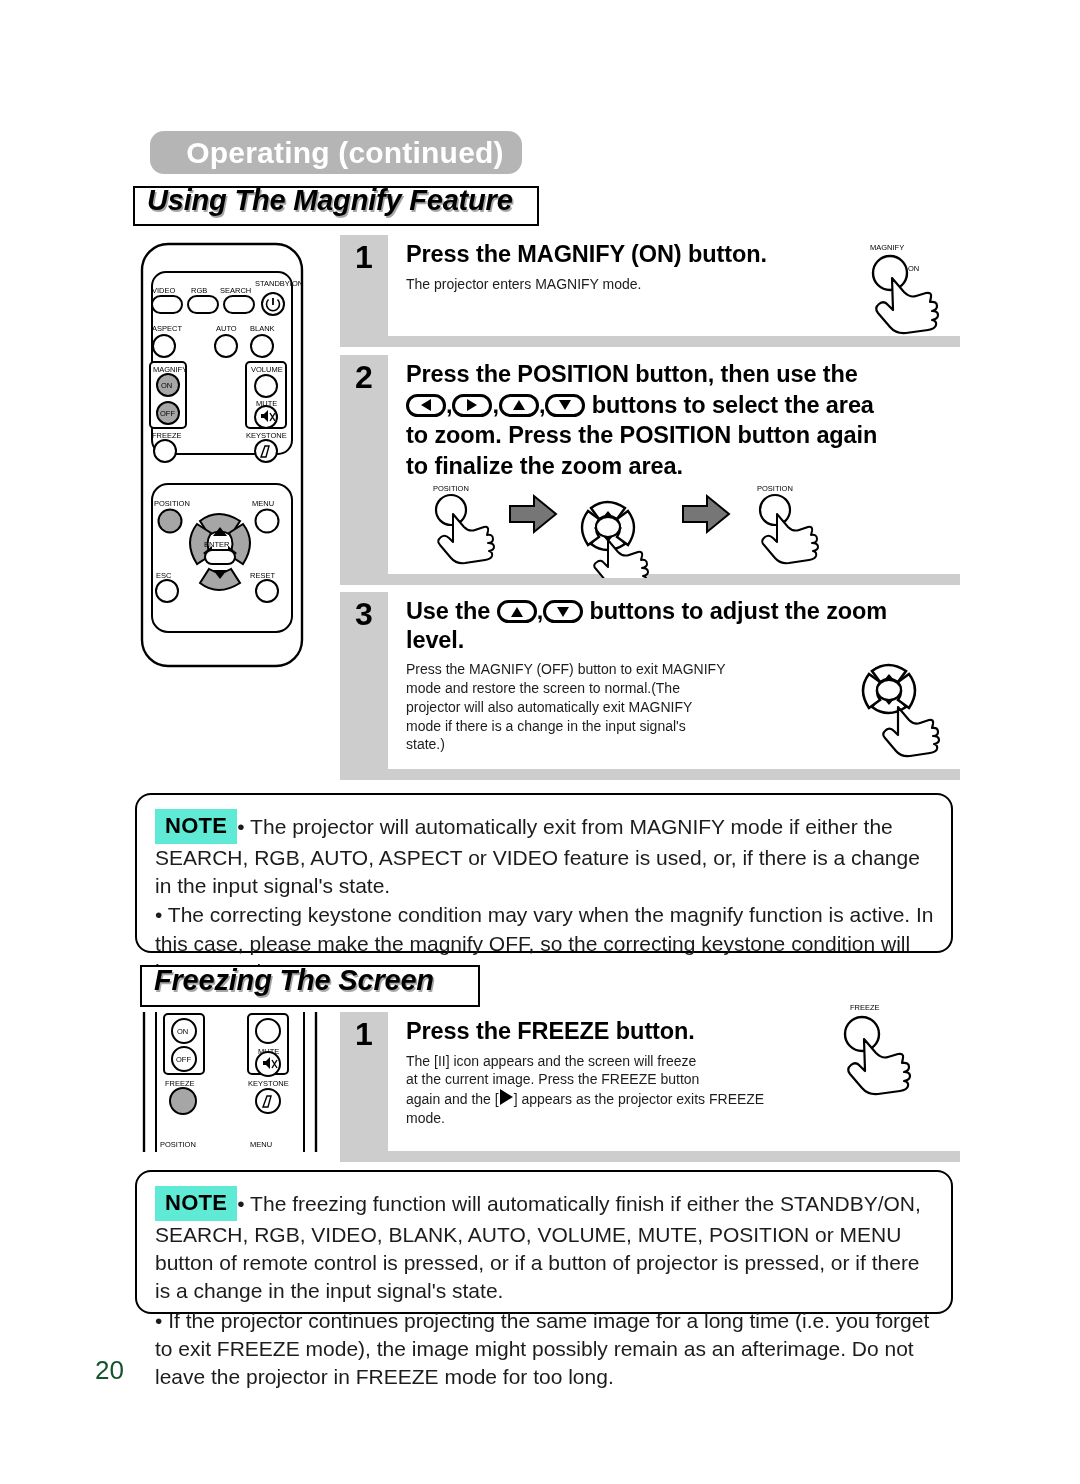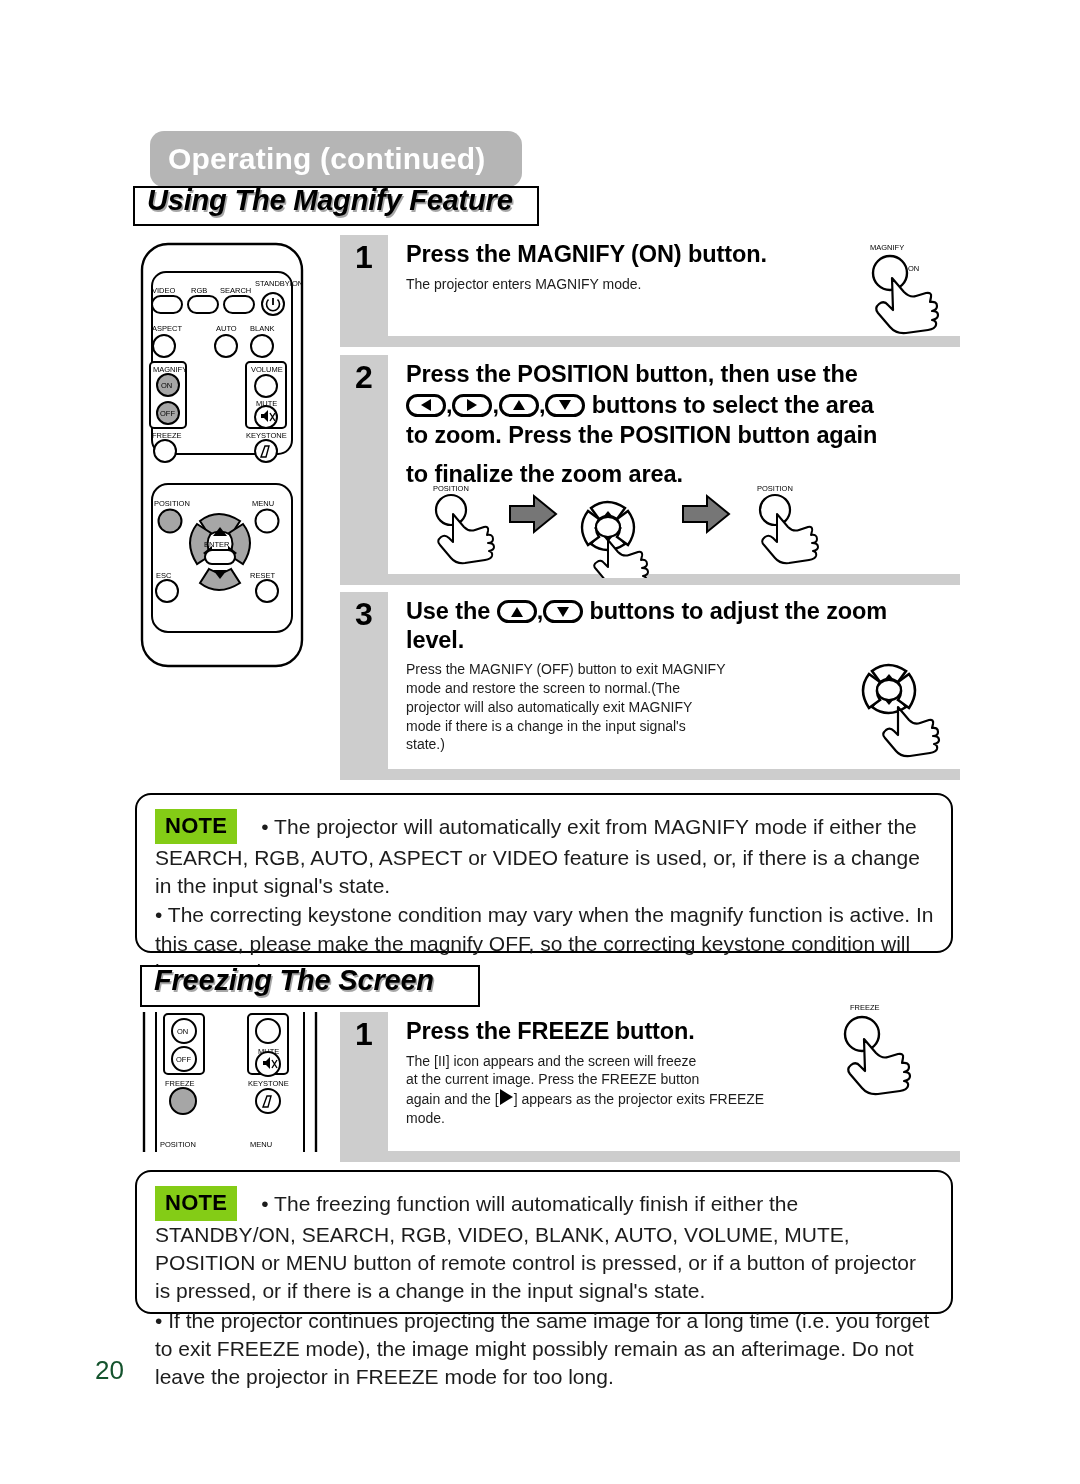--- a/index.html
+++ b/index.html
@@ -19,27 +19,28 @@
   .page {
     position: absolute;
     inset: 0;
   }
 
   .chapter-pill {
     position: absolute;
     left: 150px;
     top: 131px;
     width: 372px;
-    height: 56px;
+    height: 43px;
     background: #b5b5b5;
     border-radius: 14px;
     display: flex;
     align-items: center;
     padding-left: 18px;
     box-sizing: border-box;
+    justify-content: center;
   }
   .chapter-pill span {
     color: #ffffff;
     font-size: 30px;
     font-weight: bold;
     letter-spacing: .2px;
     line-height: 1;
   }
 
   .section-title-box {
@@ -157,26 +158,26 @@
     border: 2px solid #000;
     border-radius: 16px;
     background: #fff;
     box-sizing: border-box;
     padding: 14px 16px 12px 18px;
   }
   #note1 { left: 135px; top: 793px; width: 818px; height: 160px; }
   #note2 { left: 135px; top: 1170px; width: 818px; height: 144px; }
   .note-badge {
     display: inline-block;
-    background: #84cc16;
+    background: #5eead4;
     color: #000;
     font-size: 22px;
     font-weight: bold;
     padding: 2px 10px 3px 10px;
-    margin-right: 24px;
+    margin-right: 0;
     vertical-align: 1px;
     letter-spacing: .3px;
   }
   .note-text {
     font-size: 21px;
     color: #1c1c1c;
     line-height: 1.35;
   }
   .note-para { margin: 0; }
   .note-para + .note-para { margin-top: 1px; }
@@ -304,21 +305,21 @@
     <div class="num">2</div>
     <div class="inner">
       <div class="txtpad">
         <div class="head">
           <div><span>Press the POSITION button, then use the</span></div>
           <div style="margin-top:2px;">
             <span class="keyglyph kg-left"><i></i></span><span>,</span><span class="keyglyph kg-right"><i></i></span><span>,</span><span class="keyglyph kg-up"><i></i></span><span>,</span><span class="keyglyph kg-down"><i></i></span>
             <span>buttons to select the area</span>
           </div>
           <div style="margin-top:2px;"><span>to zoom. Press the POSITION button again</span></div>
-          <div style="margin-top:10px;"><span>to finalize the zoom area.</span></div>
+          <div style="margin-top:2px;"><span>to finalize the zoom area.</span></div>
         </div>
       </div>
     </div>
   </div>
 
   <div class="illus" id="illus-pos-seq">
     <svg width="460" height="100" viewBox="0 0 460 100" xmlns="http://www.w3.org/2000/svg">
 
       <text class="lbl-s" x="8" y="13">POSITION</text>
       <circle cx="26" cy="32" r="15" fill="#fff" stroke="#000" stroke-width="2.2"></circle>

